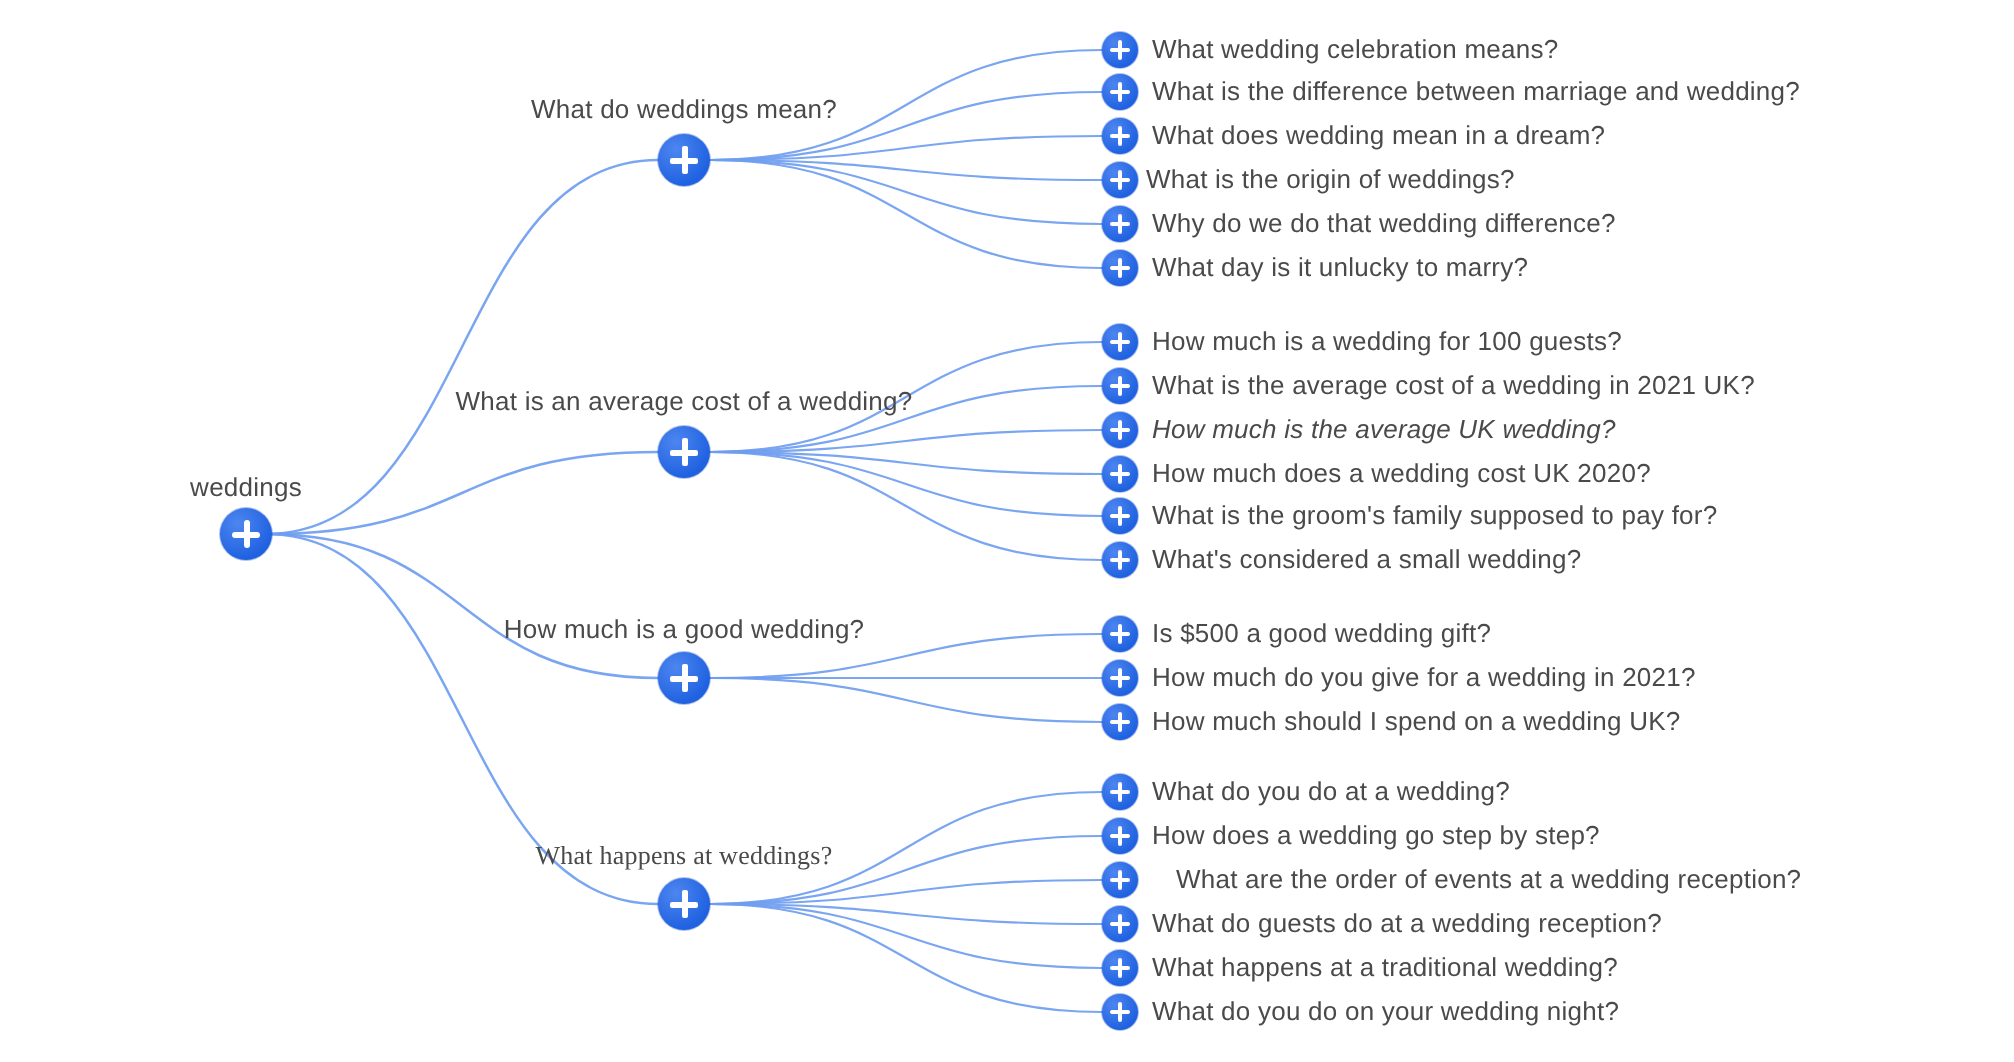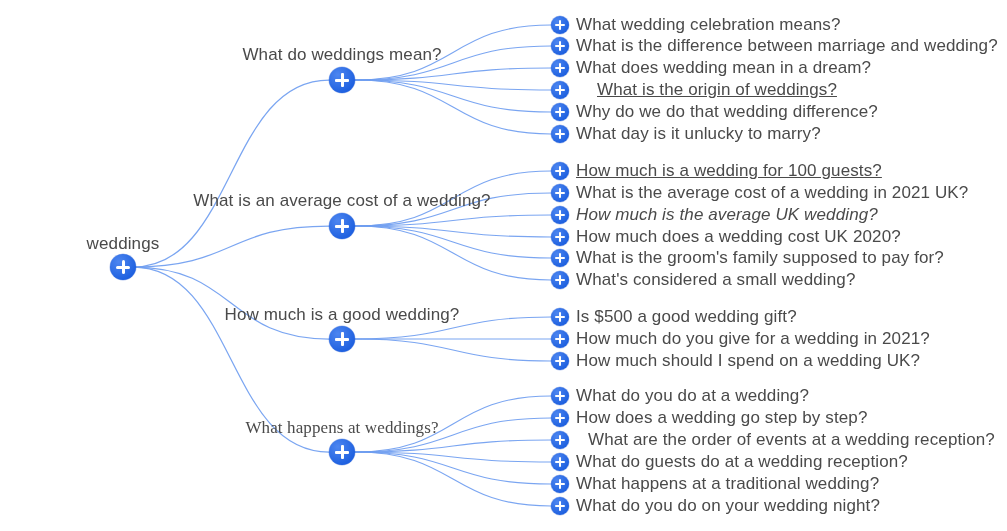--- a/index.html
+++ b/index.html
@@ -66,21 +66,21 @@
   .node.root::after  { width: 3px;  margin-left: -1.5px; }
 
   .node.branch { width: 26px; height: 26px; }
   .node.branch::before { height: 3px; margin-top: -1.5px; }
   .node.branch::after  { width: 3px;  margin-left: -1.5px; }
 
   .node.leaf { width: 18px; height: 18px; }
 
   .label {
     position: absolute;
-    font-size: 17px;
+    font-size: 13px;
     line-height: 14px;
     color: #4a4a4a;
     white-space: nowrap;
     letter-spacing: 0.12px;
     -webkit-font-smoothing: antialiased;
   }
   
   .label.above {
     transform: translate(-50%, -100%);
   }
@@ -125,29 +125,29 @@
       <div class="label above" style="left: 123px; top: 251px;">weddings</div>
       <div class="node branch" style="left: 342px; top: 80px;"></div>
       <div class="label above" style="left: 342px; top: 62px;">What do weddings mean?</div>
       <div class="node leaf" style="left: 560px; top: 25px;"></div>
       <div class="label right" style="left: 576px; top: 25px;">What wedding celebration means?</div>
       <div class="node leaf" style="left: 560px; top: 46px;"></div>
       <div class="label right" style="left: 576px; top: 46px;">What is the difference between marriage and wedding?</div>
       <div class="node leaf" style="left: 560px; top: 68px;"></div>
       <div class="label right" style="left: 576px; top: 68px;">What does wedding mean in a dream?</div>
       <div class="node leaf" style="left: 560px; top: 90px;"></div>
-      <div class="label right" style="left: 597px; top: 90px; text-decoration: underline;">What is the origin of weddings?</div>
+      <div class="label right" style="left: 573px; top: 90px;">What is the origin of weddings?</div>
       <div class="node leaf" style="left: 560px; top: 112px;"></div>
       <div class="label right" style="left: 576px; top: 112px;">Why do we do that wedding difference?</div>
       <div class="node leaf" style="left: 560px; top: 134px;"></div>
       <div class="label right" style="left: 576px; top: 134px;">What day is it unlucky to marry?</div>
       <div class="node branch" style="left: 342px; top: 226px;"></div>
       <div class="label above" style="left: 342px; top: 208px;">What is an average cost of a wedding?</div>
       <div class="node leaf" style="left: 560px; top: 171px;"></div>
-      <div class="label right" style="left: 576px; top: 171px; text-decoration: underline;">How much is a wedding for 100 guests?</div>
+      <div class="label right" style="left: 576px; top: 171px;">How much is a wedding for 100 guests?</div>
       <div class="node leaf" style="left: 560px; top: 193px;"></div>
       <div class="label right" style="left: 576px; top: 193px;">What is the average cost of a wedding in 2021 UK?</div>
       <div class="node leaf" style="left: 560px; top: 215px;"></div>
       <div class="label right" style="left: 576px; top: 215px; font-style: italic;">How much is the average UK wedding?</div>
       <div class="node leaf" style="left: 560px; top: 237px;"></div>
       <div class="label right" style="left: 576px; top: 237px;">How much does a wedding cost UK 2020?</div>
       <div class="node leaf" style="left: 560px; top: 258px;"></div>
       <div class="label right" style="left: 576px; top: 258px;">What is the groom's family supposed to pay for?</div>
       <div class="node leaf" style="left: 560px; top: 280px;"></div>
       <div class="label right" style="left: 576px; top: 280px;">What's considered a small wedding?</div>

